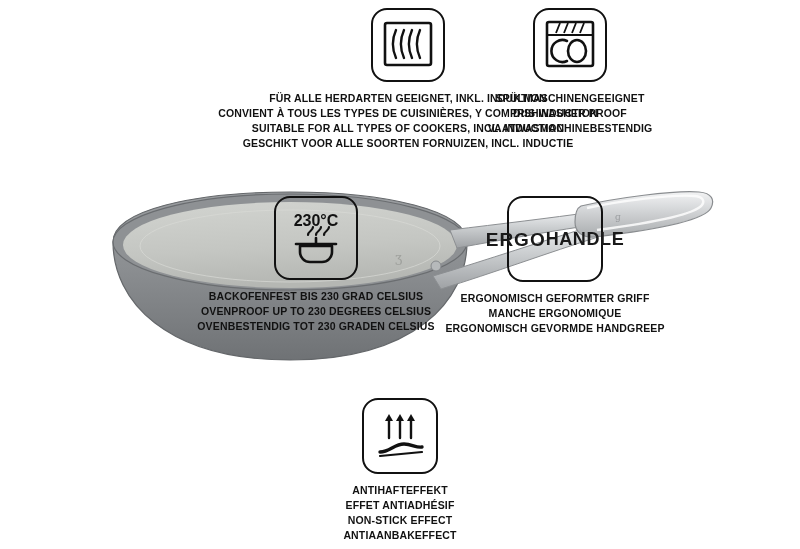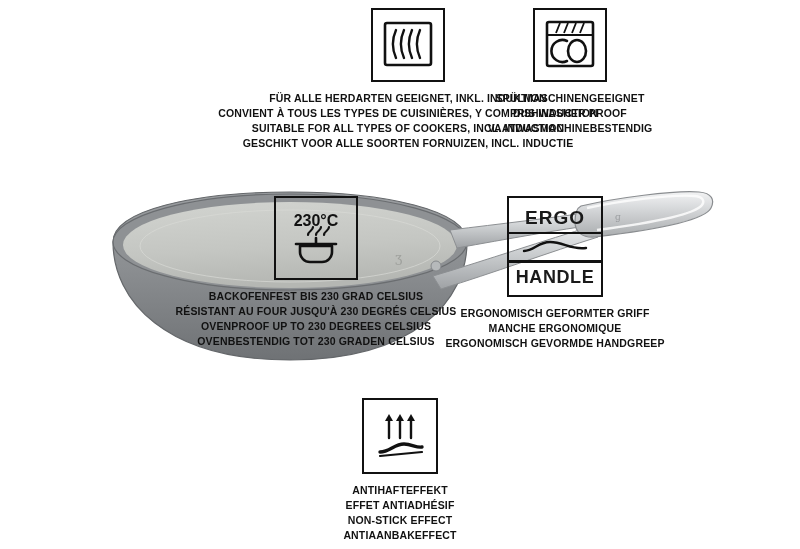--- a/index.html
+++ b/index.html
@@ -30,21 +30,21 @@
   .feature {
     position: absolute;
     display: flex;
     flex-direction: column;
     align-items: center;
   }
   .icon-box {
     width: 74px;
     height: 74px;
     border: 2.5px solid #111;
-    border-radius: 0;
+    border-radius: 16px;
     box-sizing: border-box;
     display: flex;
     align-items: center;
     justify-content: center;
     background: rgba(255,255,255,0.0);
   }
   .caption {
     margin-top: 9px;
     text-align: center;
     line-height: 1.42;
@@ -61,22 +61,22 @@
   #feature-induction { left: 258px; top: 8px; width: 300px; align-items: center; justify-content: center; }
   #feature-induction .icon-box { margin-left: 0; }
 
   #feature-dishwasher { left: 490px; top: 8px; width: 160px; }
 
   #feature-oven { left: 216px; top: 196px; width: 200px; }
   #feature-oven .icon-box { width: 84px; height: 84px; }
 
   #feature-ergo { left: 455px; top: 196px; width: 200px; }
   #feature-ergo .icon-box {
-    width: 96px; height: 101px;
-    flex-direction: column;
+    width: 96px; height: 86px;
+    flex-direction: row;
     padding: 5px 0;
   }
 
   #feature-nonstick { left: 320px; top: 398px; width: 160px; }
   #feature-nonstick .icon-box { width: 76px; height: 76px; }
 
   
   .ergo-top {
     font-size: 19px;
     font-weight: 700;
@@ -187,21 +187,20 @@
       <path d="M26,31 c0,-4 5,-4 5,-8" fill="none" stroke="#111" stroke-width="2.2" stroke-linecap="round"></path>
       <path d="M34,31 c0,-4 5,-4 5,-8" fill="none" stroke="#111" stroke-width="2.2" stroke-linecap="round"></path>
       <path d="M42,31 c0,-4 5,-4 5,-8" fill="none" stroke="#111" stroke-width="2.2" stroke-linecap="round"></path>
       <path d="M18,42 h32 v6 a10,10 0 0 1 -10,10 h-12 a10,10 0 0 1 -10,-10 z" fill="none" stroke="#111" stroke-width="2.6" stroke-linejoin="round"></path>
       <line x1="14" y1="40" x2="54" y2="40" stroke="#111" stroke-width="2.6" stroke-linecap="round"></line>
       <line x1="34" y1="34" x2="34" y2="39" stroke="#111" stroke-width="2.6" stroke-linecap="round"></line>
     </svg>
   </div>
   <div class="caption">
     <div>BACKOFENFEST BIS 230 GRAD CELSIUS</div>
-    <div>RÉSISTANT AU FOUR JUSQU'À 230 DEGRÉS CELSIUS</div>
     <div>OVENPROOF UP TO 230 DEGREES CELSIUS</div>
     <div>OVENBESTENDIG TOT 230 GRADEN CELSIUS</div>
   </div>
 </div>
 
 <div class="feature" id="feature-ergo">
   <div class="icon-box">
     <div class="ergo-top">ERGO</div>
     <div class="ergo-divider"></div>
     <svg width="70" height="16" viewBox="0 0 70 16" xmlns="http://www.w3.org/2000/svg">

